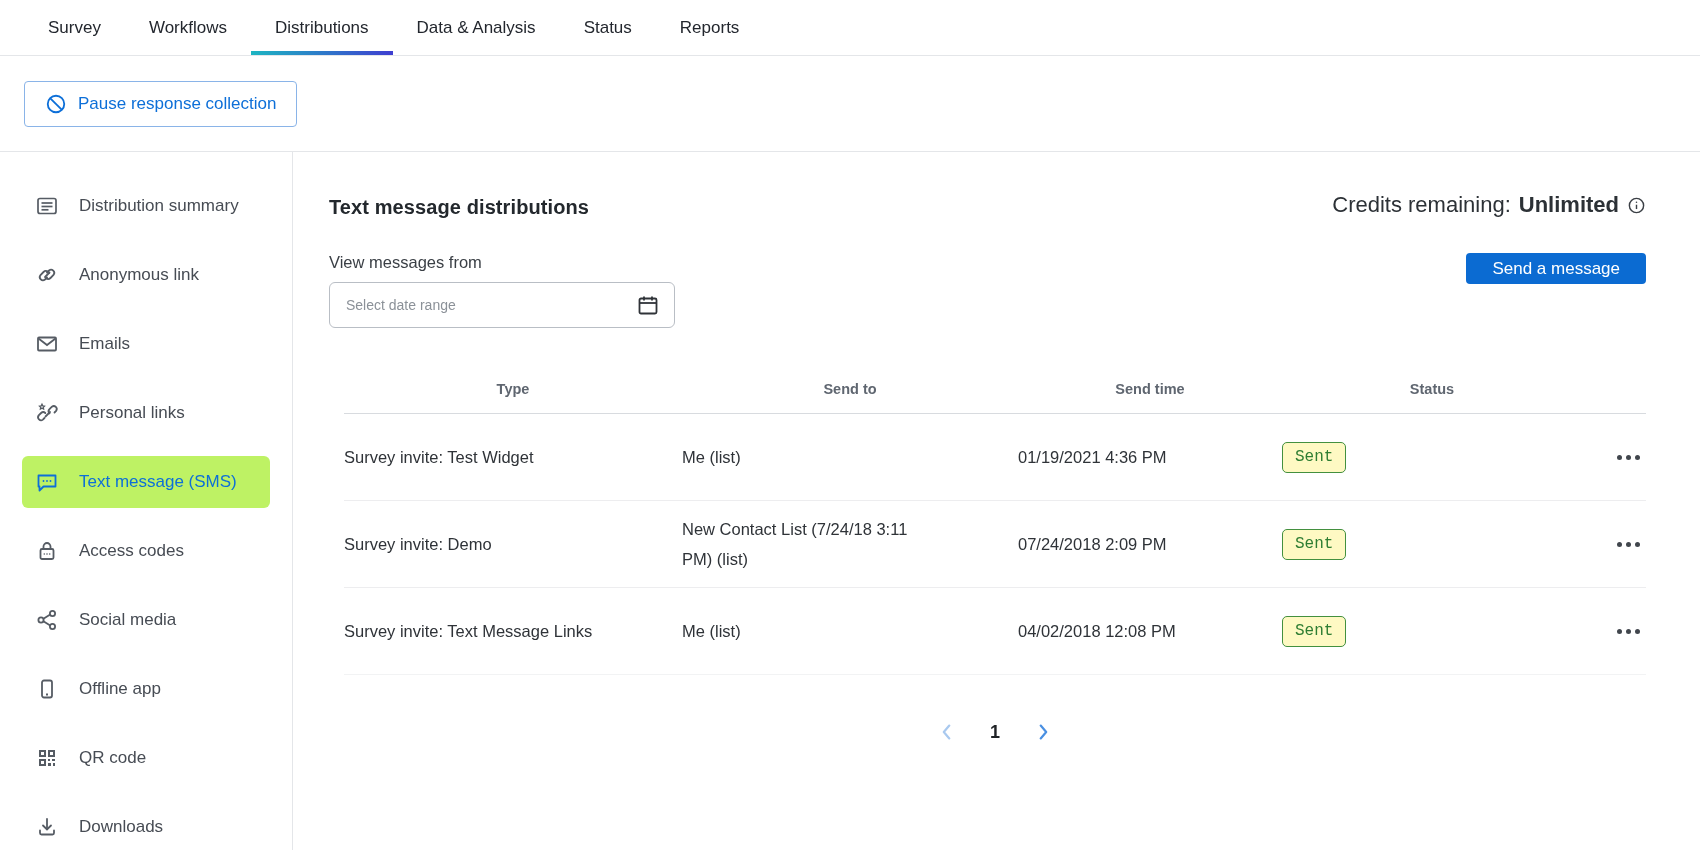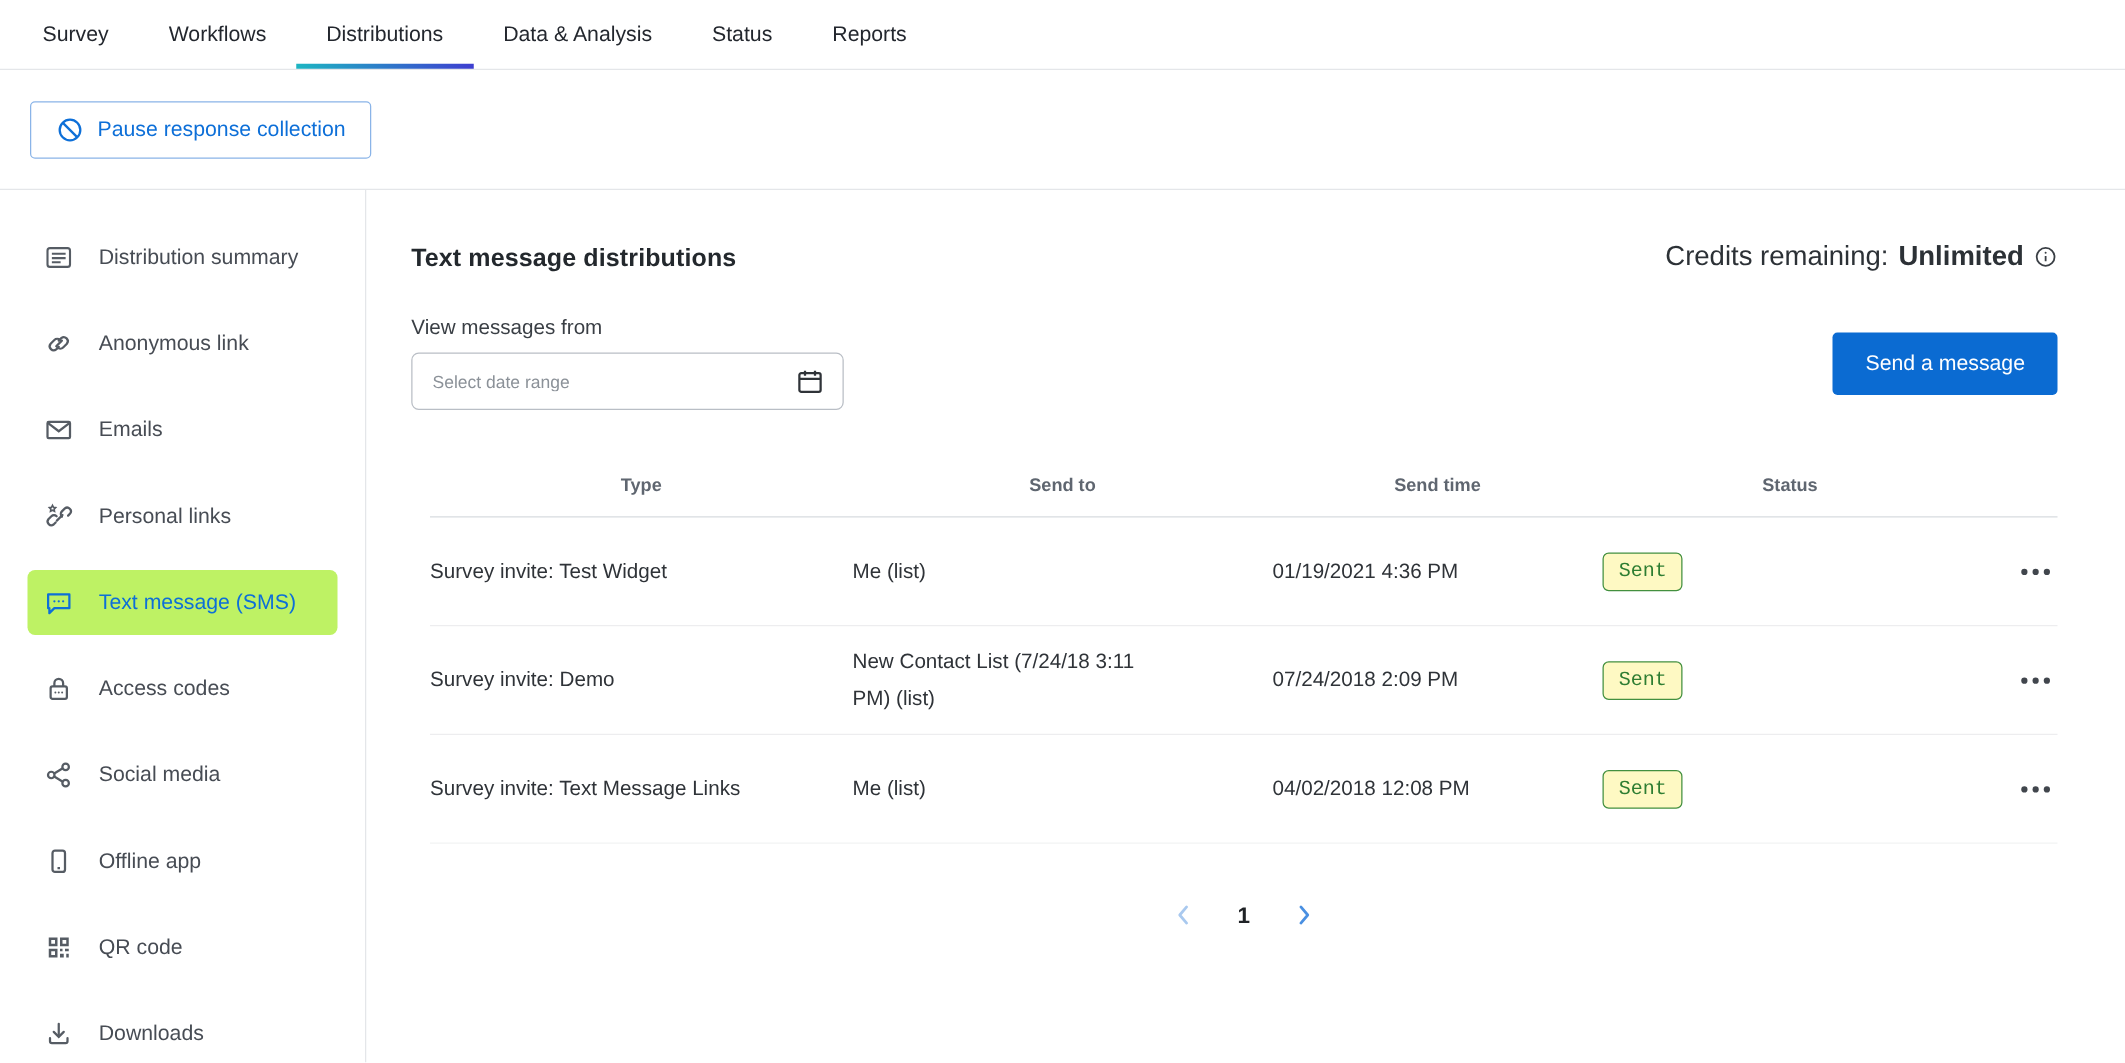--- a/index.html
+++ b/index.html
@@ -1,21 +1,21 @@
 <!DOCTYPE html>
 <html><head>
 <meta charset="utf-8">
 <style>
   * { margin:0; padding:0; box-sizing:border-box; }
   html,body { width:1700px; height:850px; overflow:hidden; background:#fff;
     font-family:"Liberation Sans", sans-serif; color:#23272e; }
 
   
   .topnav { height:56px; border-bottom:1px solid #e4e6e9; display:flex;
-    align-items:stretch; padding-left:10px; background:#fff; }
+    align-items:stretch; padding-left:24px; background:#fff; }
   .tab { position:relative; display:flex; align-items:center; padding:0 24px;
     font-size:17px; font-weight:500; color:#23272e; cursor:pointer; }
   .tab.active::after { content:""; position:absolute; left:0; right:0; bottom:0;
     height:4px; background:linear-gradient(90deg,#1db5c2,#3e3ed0); }
 
   
   .header-band { height:96px; border-bottom:1px solid #e4e6e9; display:flex;
     align-items:center; padding-left:24px; background:#fff; }
   .pause-btn { display:flex; align-items:center; gap:11px; height:46px;
     padding:0 20px; background:#fff; border:1px solid #8ab4e8; border-radius:4px;
@@ -37,30 +37,30 @@
   .main { flex:1; padding:26px 54px 0 36px; }
 
   .title-row { display:flex; justify-content:space-between; align-items:flex-end;
     margin-top:14px; }
   h1 { font-size:20px; font-weight:700; color:#23282d; letter-spacing:.1px; }
   .credits { display:flex; align-items:center; gap:8px; font-size:22px;
     color:#2c3136; padding-bottom:1px; }
   .credits b { font-weight:700; }
   .credits svg { color:#3a3f45; }
 
-  .filter-row { display:flex; justify-content:space-between; align-items:center;
+  .filter-row { display:flex; justify-content:space-between; align-items:flex-start;
     margin-top:34px; }
   .filter-label { display:block; font-size:16.5px; color:#3a3f45; margin-bottom:10px; }
   .date-input { width:346px; height:46px; border:1px solid #b9bec5; border-radius:6px;
     display:flex; align-items:center; padding:0 14px 0 16px; background:#fff; }
   .date-input input { flex:1; border:0; outline:0; font-size:14px;
     font-family:inherit; color:#333; background:transparent; }
   .date-input input::placeholder { color:#8b9198; }
   .date-input svg { color:#2f3338; cursor:pointer; }
-  .send-btn { height:50px; padding:0 26px; background:#0b6bd2; color:#fff;
+  .send-btn { height:31px; padding:0 26px; background:#0b6bd2; color:#fff;
     border:0; border-radius:4px; font-size:17px; font-family:inherit; cursor:pointer; }
 
   
   .table { margin-top:36px; margin-left:15px; }
   .trow { display:grid; grid-template-columns:338px 336px 264px 1fr 64px;
     align-items:center; }
   .thead { height:50px; border-bottom:1px solid #d8dbdf;text-align:center; }
   .thead .th { font-size:14.5px; font-weight:700; color:#5f6670; }
   .tr { min-height:87px; border-bottom:1px solid #ededef; font-size:16.5px;
     color:#2f3338; }

